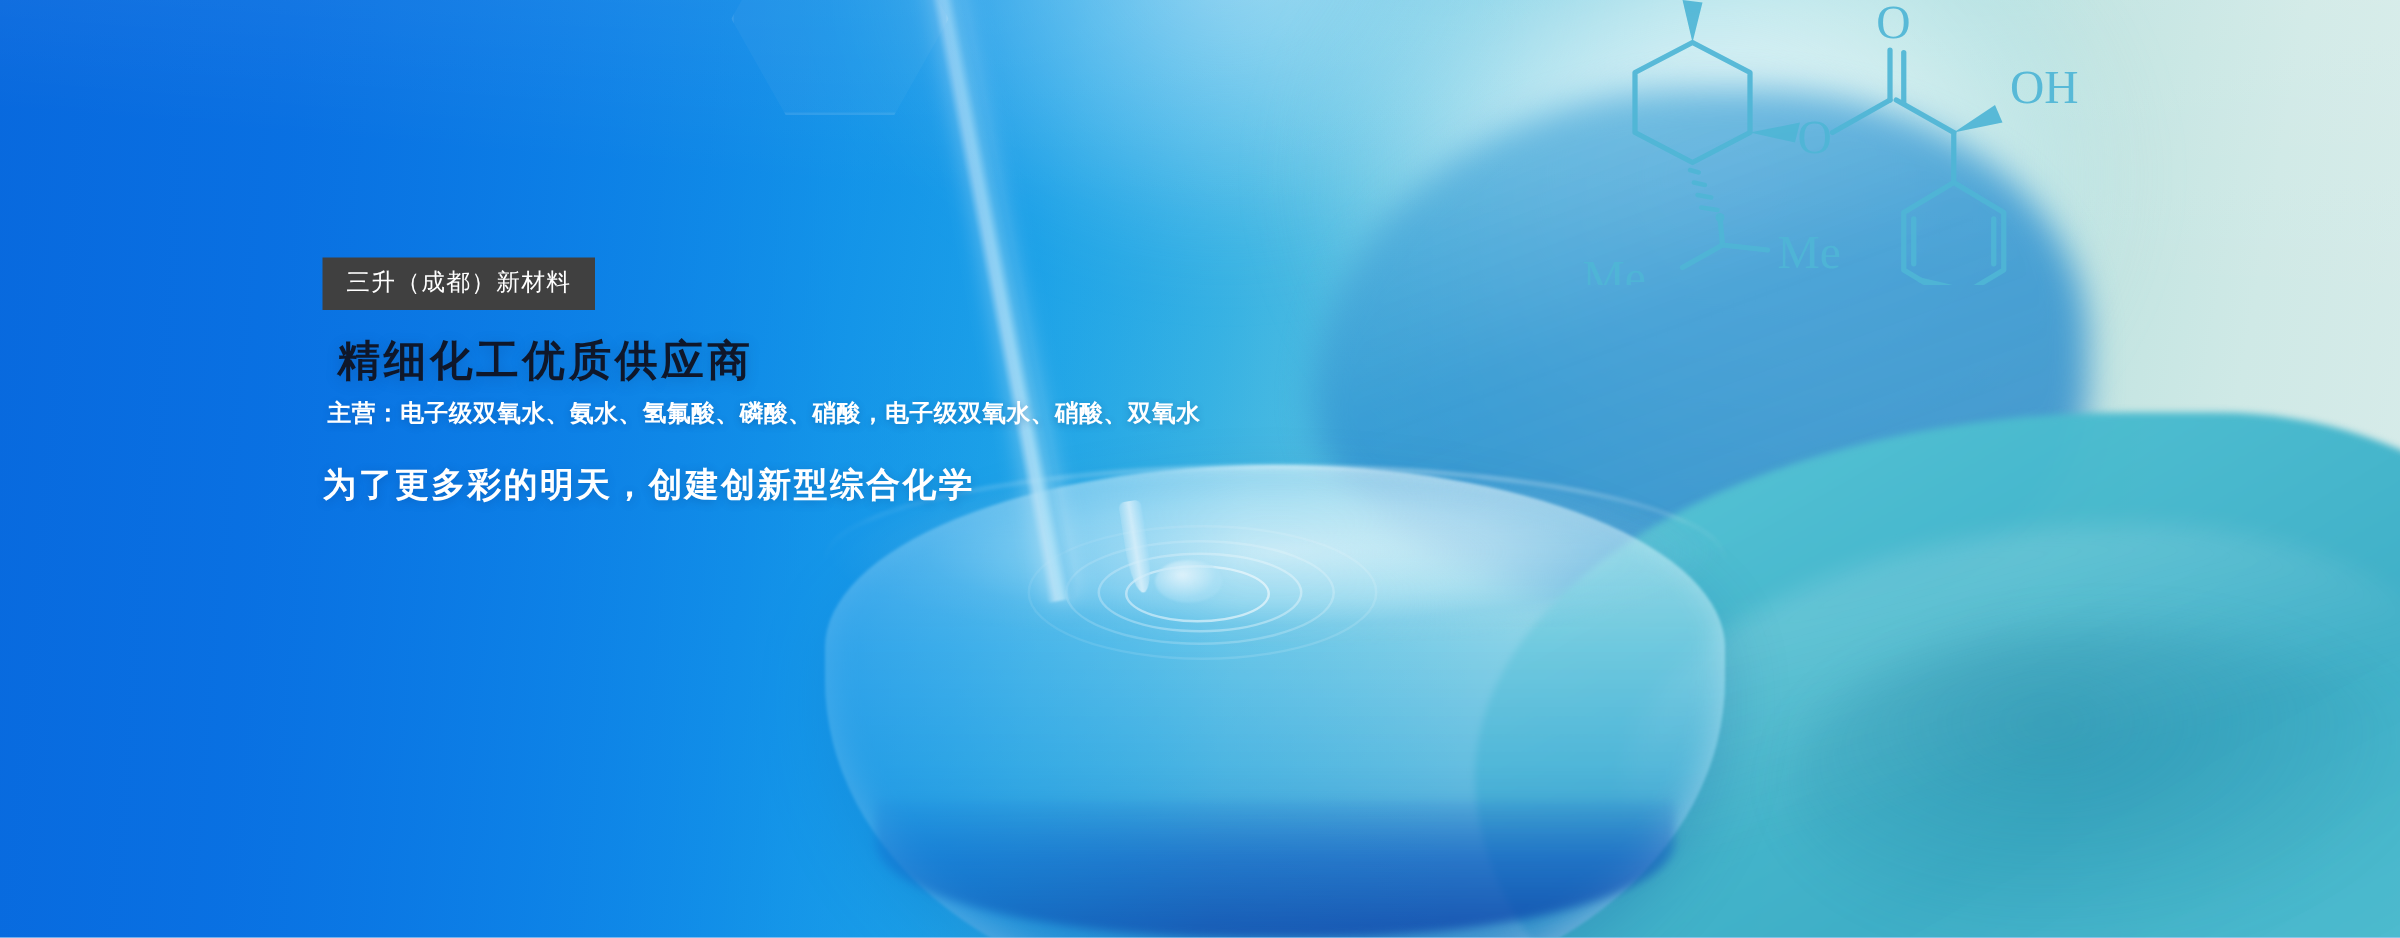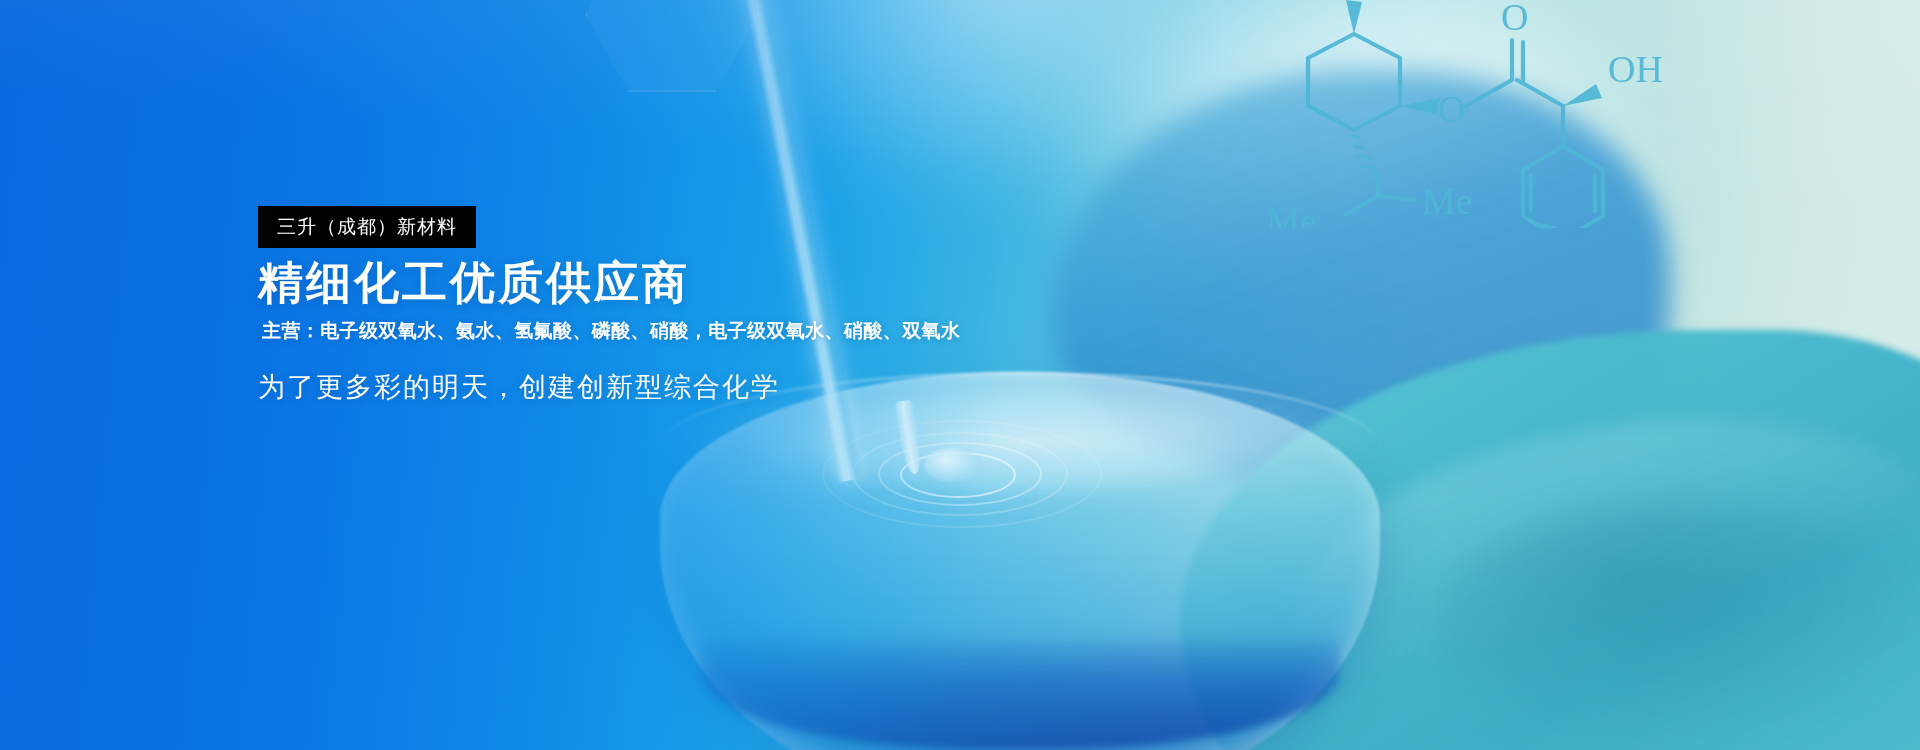--- a/index.html
+++ b/index.html
@@ -156,54 +156,54 @@
     opacity:.92;
   }
   .chem svg{ display:block; width:100%; height:100%; }
 
   
   .copy{
     position:absolute; left:258px; top:206px; width:1000px;
   }
   .badge{
     display:inline-block;
-    background:#000000;
+    background:#404040;
     color:#ffffff;
     font-size:19px;
     line-height:1;
     letter-spacing:1px;
     padding:11px 19px 12px 19px;
     margin:0 0 10px 0;
     white-space:nowrap;
   }
   .headline{
-    margin:0;
-    color:#ffffff;
-    font-size:45px;
+    margin:12px;
+    color:#0f172a;
+    font-size:34px;
     font-weight:bold;
     letter-spacing:3px;
     line-height:1.12;
     text-shadow:0 2px 10px rgba(6,60,130,.28);
     white-space:nowrap;
   }
   .subline{
     margin:11px 0 0 4px;
     color:#ffffff;
     font-size:19px;
     font-weight:bold;
     letter-spacing:.4px;
     line-height:1.3;
     text-shadow:0 1px 6px rgba(6,60,130,.30);
     white-space:nowrap;
   }
   .tagline{
     margin:26px 0 0 0;
     color:#ffffff;
     font-size:27px;
-    font-weight:normal;
+    font-weight:bold;
     letter-spacing:2px;
     line-height:1.3;
     text-shadow:0 1px 8px rgba(6,60,130,.30);
     white-space:nowrap;
   }
 </style>
 </head>
 <body>
 
 <div class="banner">

